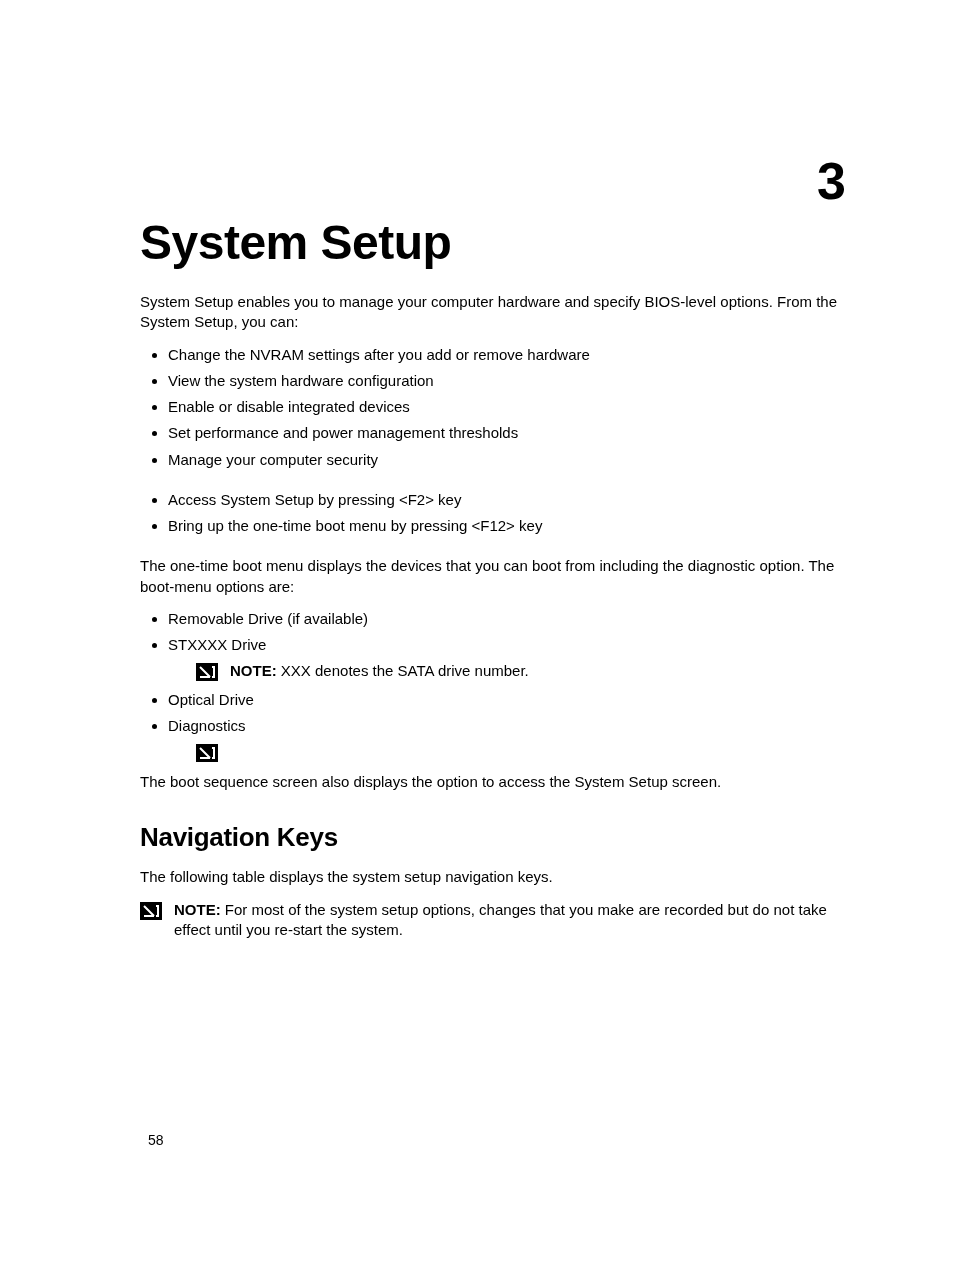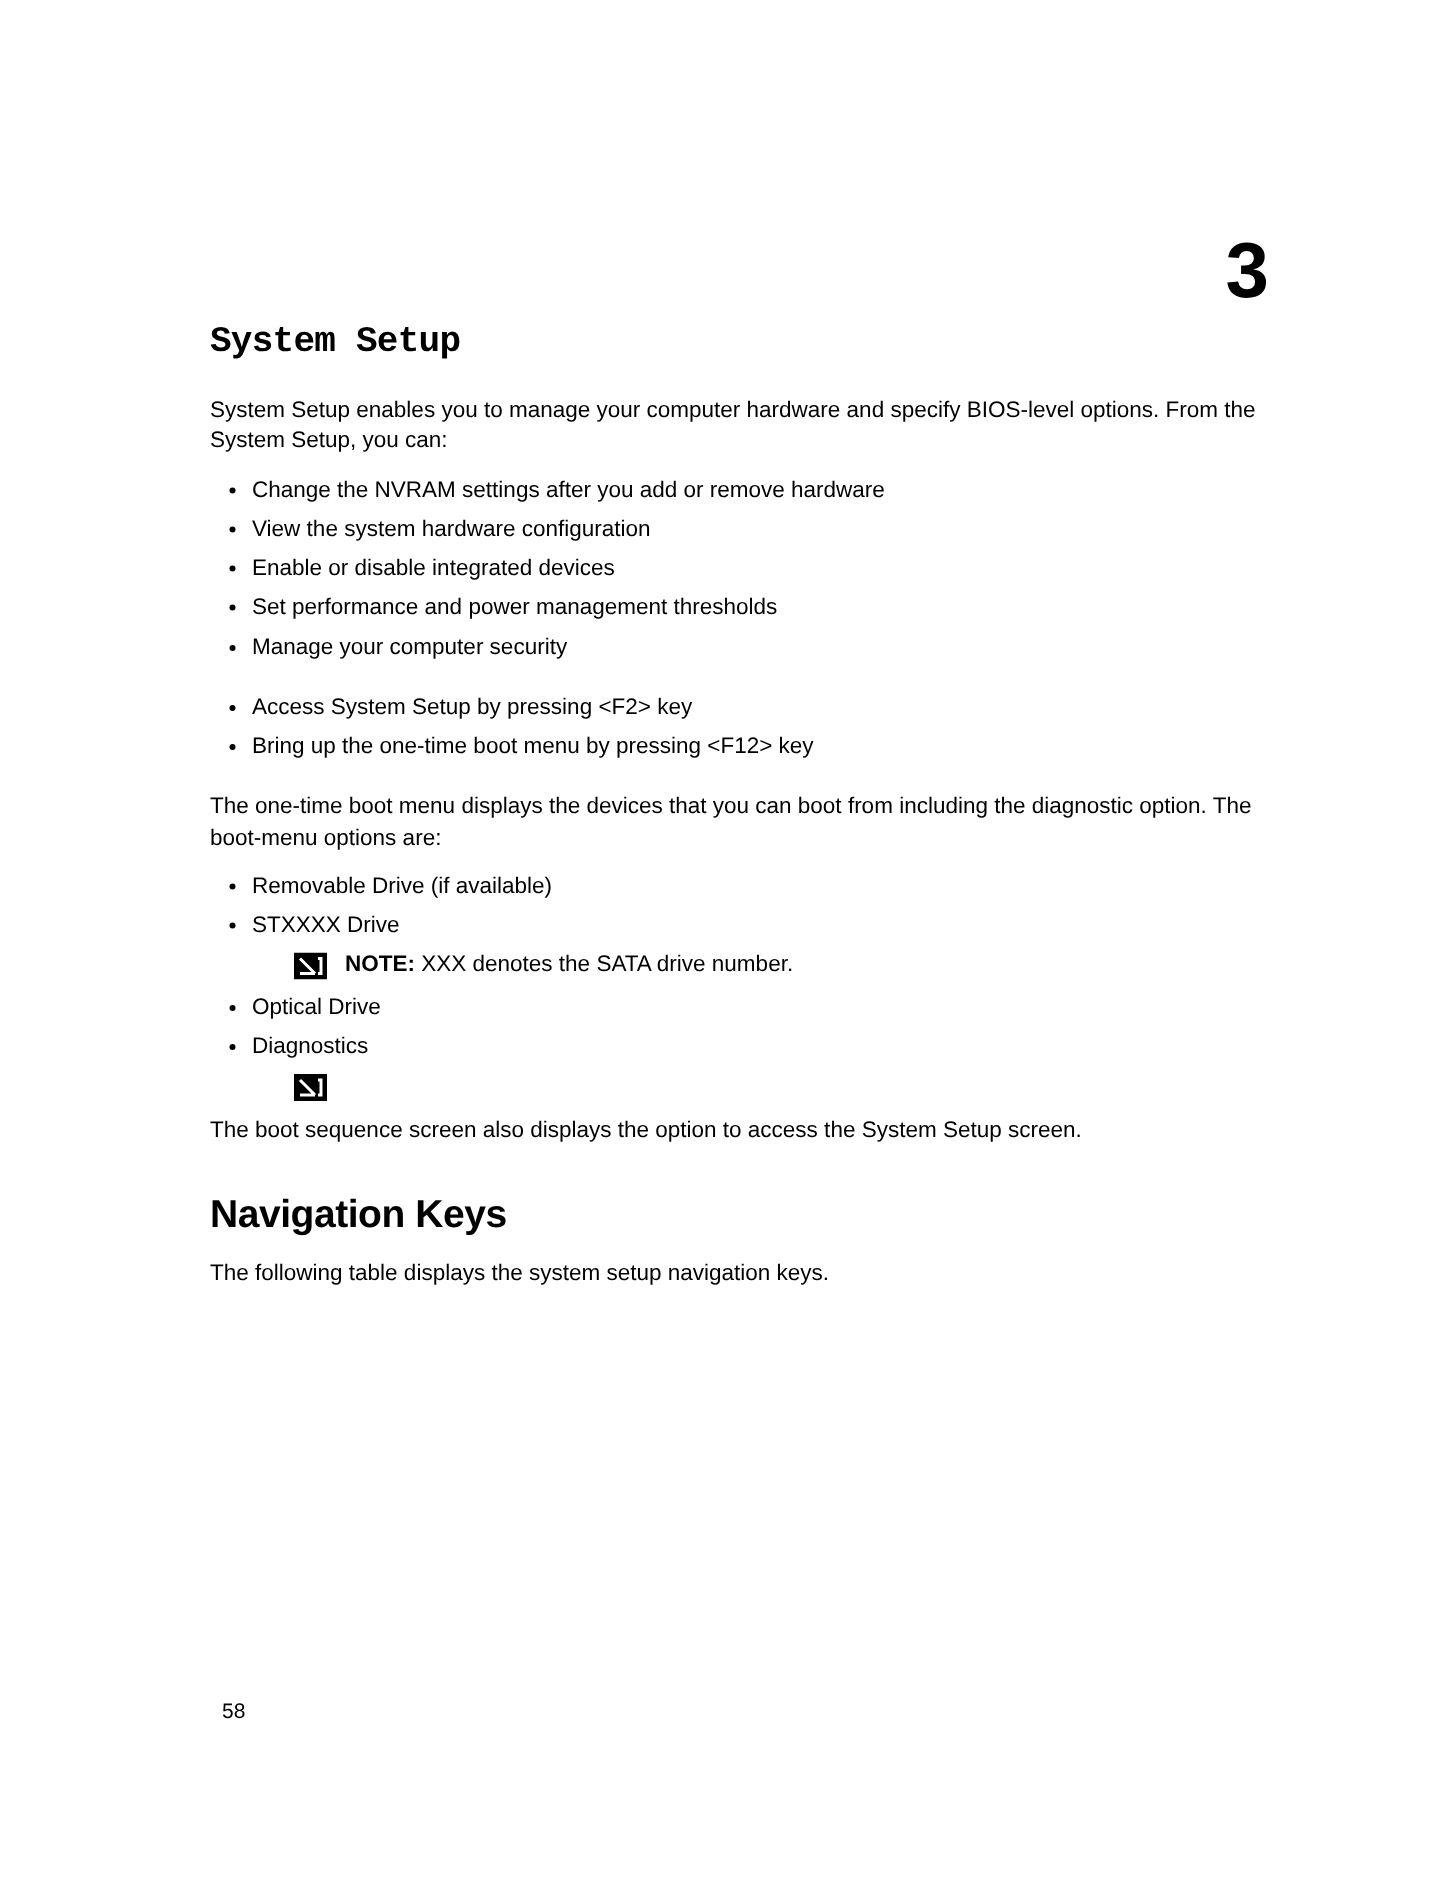--- a/index.html
+++ b/index.html
@@ -22,24 +22,24 @@
   .chapter-number {
     position: absolute;
     right: 0;
     top: 0;
     font-size: 52px;
     font-weight: 700;
     font-family: "Trebuchet MS", "Segoe UI", Arial, sans-serif;
     line-height: 1;
   }
   .title {
-    font-size: 24px;
+    font-size: 48px;
     font-weight: 600;
     margin: 60px 0 22px 0;
-    font-family: Liberation Mono, monospace;
+    font-family: Liberation Sans, sans-serif;
     letter-spacing: -0.5px;
   }
   .body-text {
     font-size: 15px;
     line-height: 1.35;
     margin: 0 0 12px 0;
     font-family: "Segoe UI", "Helvetica Neue", Arial, sans-serif;
   }
   ul.bullets {
     list-style: disc;
@@ -143,16 +143,27 @@
       </div>
     </li>
   </ul>
 
   <p class="body-text">The boot sequence screen also displays the option to access the System Setup screen.</p>
 
   <h2 class="h2">Navigation Keys</h2>
 
   <p class="body-text">The following table displays the system setup navigation keys.</p>
 
+  <div class="note-row">
+    <span class="note-icon">
+      <svg width="22" height="18" viewBox="0 0 22 18">
+          <rect x="0" y="0" width="22" height="18" fill="#000"></rect>
+          <path d="M4 4 L14 14 M4 14 H14 M16 4 L18 4 L18 14 L16 14" stroke="#fff" stroke-width="2" fill="none"></path>
+        </svg>
+    </span>
+    <span class="note-text">
+      <span class="label">NOTE: </span><span>For most of the system setup options, changes that you make are recorded but do not take effect until you re-start the system.</span>
+    </span>
+  </div>
 
 </div>
 
 <div class="page-number">58</div>
 
 </body></html>

